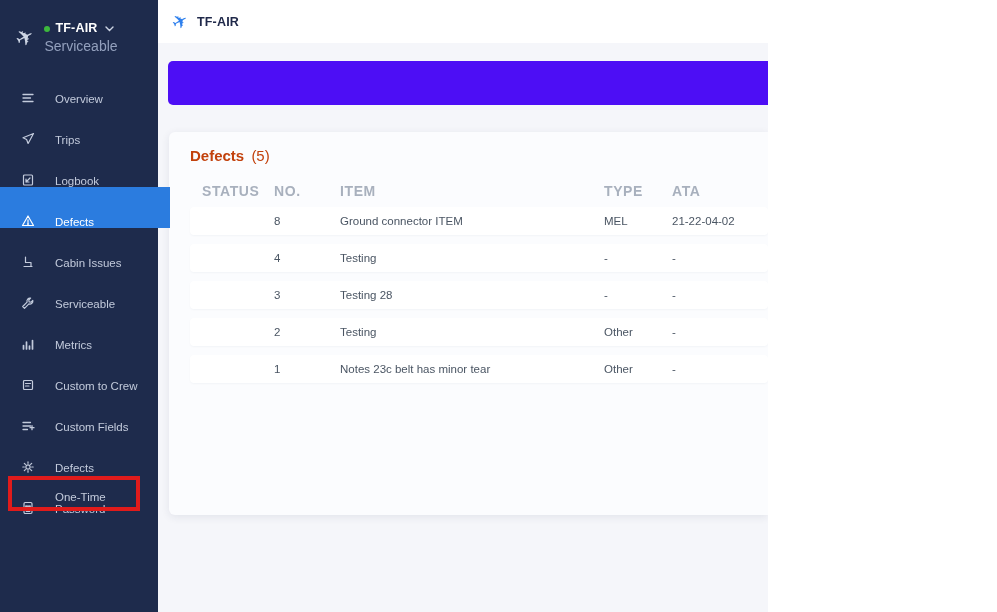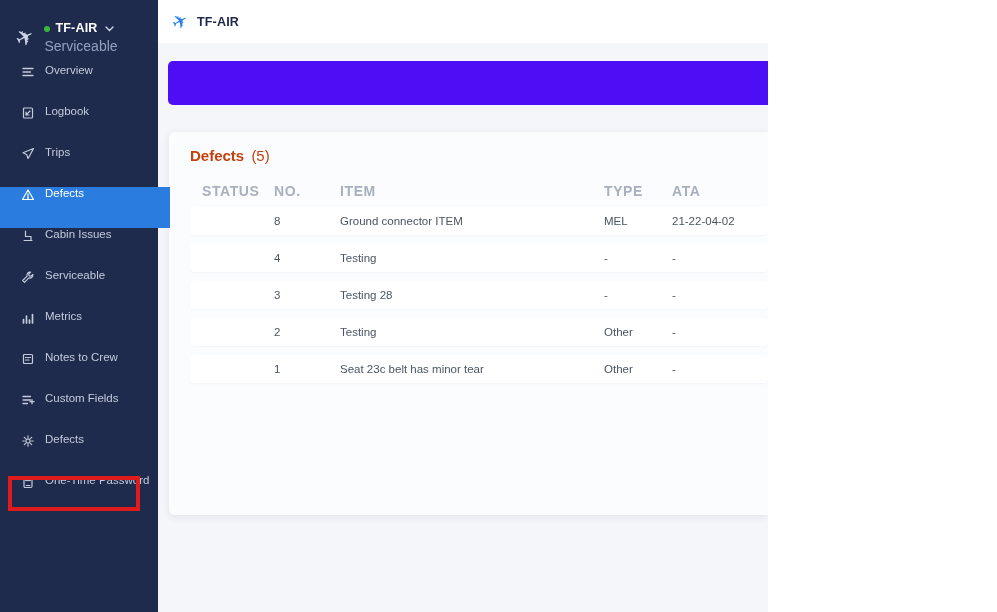--- a/index.html
+++ b/index.html
@@ -10,21 +10,21 @@
   .sidebar{width:158px;min-width:158px;height:612px;background:#1e2b4c;position:relative;}
   .sb-header{display:flex;align-items:center;gap:10px;padding:16px 0 0 16px;height:44px;cursor:pointer;}
   .sb-plane{font-size:22px;color:#cdd5e4;display:inline-block;transform:rotate(-28deg);line-height:1;}
   .sb-head-text{display:flex;flex-direction:column;line-height:1.25;}
   .sb-head-row{display:flex;align-items:center;gap:5px;}
   .sb-dot{width:6px;height:6px;border-radius:50%;background:#3db83d;}
   .sb-name{color:#ffffff;font-size:12.5px;font-weight:700;letter-spacing:.2px;}
   .sb-chevron{margin-left:2px;display:flex;align-items:center;}
   .sb-status{color:#93a0bd;font-size:14px;margin-top:1px;}
   .sb-items{margin-top:4px;}
-  .sb-item{height:41px;display:flex;align-items:flex-start;gap:10px;padding-left:20px;
+  .sb-item{height:41px;display:flex;align-items:flex-end;gap:20px;padding-left:20px;
     color:#c3cbdc;font-size:11.5px;cursor:pointer;position:relative;}
   .sb-item.active{background:#2b7cdf;width:150px;padding-left:20px;color:#ffffff;}
   .sb-icon{width:15px;height:15px;display:flex;align-items:center;justify-content:center;flex:none;}
   .sb-icon svg{display:block;}
   .annotation-box{position:absolute;left:8px;top:2px;width:124px;height:27px;
     border:4px solid #e01b1b;pointer-events:none;}
 
   
   .main{width:610px;min-width:610px;display:flex;flex-direction:column;background:#f5f6fa;}
   .topbar{height:43px;background:#ffffff;display:flex;align-items:center;padding-left:14px;flex:none;}
@@ -79,35 +79,35 @@
         <span class="sb-icon">
           <svg width="14" height="14" viewBox="0 0 14 14" fill="none" stroke="currentColor" stroke-width="1.3" stroke-linecap="round">
               <path d="M2 3.5h10M2 7h7.5M2 10.5h10"></path>
             </svg>
         </span>
         <span>Overview</span>
       </div>
 
       <div class="sb-item">
         <span class="sb-icon">
+          <svg width="14" height="14" viewBox="0 0 14 14" fill="none" stroke="currentColor" stroke-width="1.2" stroke-linejoin="round">
+              <path d="M12.5 1.5L2 5.8l3.6 1.7 1.5 4 1.8-3.3 3.6-6.7z"></path>
+            </svg>
+        </span>
+        <span>Trips</span>
+      </div>
+
+      <div class="sb-item">
+        <span class="sb-icon">
           <svg width="14" height="14" viewBox="0 0 14 14" fill="none" stroke="currentColor" stroke-width="1.2" stroke-linecap="round">
               <rect x="2.5" y="2" width="9" height="10" rx="1"></rect>
               <path d="M5 9l4-4M8 9H5V6"></path>
             </svg>
         </span>
         <span>Logbook</span>
-      </div>
-
-      <div class="sb-item">
-        <span class="sb-icon">
-          <svg width="14" height="14" viewBox="0 0 14 14" fill="none" stroke="currentColor" stroke-width="1.2" stroke-linejoin="round">
-              <path d="M12.5 1.5L2 5.8l3.6 1.7 1.5 4 1.8-3.3 3.6-6.7z"></path>
-            </svg>
-        </span>
-        <span>Trips</span>
       </div>
 
       <div class="sb-item active">
         <span class="sb-icon">
           <svg width="14" height="14" viewBox="0 0 14 14" fill="none" stroke="currentColor" stroke-width="1.2" stroke-linejoin="round">
               <path d="M7 2l5.5 9.5h-11L7 2z"></path>
               <path d="M7 5.8v2.6" stroke-linecap="round"></path>
               <circle cx="7" cy="10" r="0.4" fill="currentColor"></circle>
             </svg>
         </span>
@@ -144,21 +144,21 @@
         <span>Metrics</span>
       </div>
 
       <div class="sb-item">
         <span class="sb-icon">
           <svg width="14" height="14" viewBox="0 0 14 14" fill="none" stroke="currentColor" stroke-width="1.2" stroke-linecap="round">
               <rect x="2.5" y="2.5" width="9" height="9" rx="1"></rect>
               <path d="M4.5 5.5h5M4.5 8h3.5"></path>
             </svg>
         </span>
-        <span>Notes to Crew</span>
+        <span>Custom to Crew</span>
       </div>
 
       <div class="sb-item">
         <span class="sb-icon">
           <svg width="14" height="14" viewBox="0 0 14 14" fill="none" stroke="currentColor" stroke-width="1.3" stroke-linecap="round">
               <path d="M2 3.5h7.5M2 7h7.5M2 10.5h4.5"></path>
               <path d="M11 6.7v4M9 8.7h4"></path>
             </svg>
         </span>
         <span>Custom Fields</span>
@@ -244,21 +244,21 @@
           <span><span class="status-dot" data-status="green"></span></span>
           <span>2</span>
           <span>Testing</span>
           <span>Other</span>
           <span>-</span>
         </div>
 
         <div class="tgrid trow">
           <span><span class="status-dot" data-status="green"></span></span>
           <span>1</span>
-          <span>Seat 23c belt has minor tear</span>
+          <span>Notes 23c belt has minor tear</span>
           <span>Other</span>
           <span>-</span>
         </div>
 
       </div>
     </div>
   </div>
 
   <div class="filler"></div>
 

